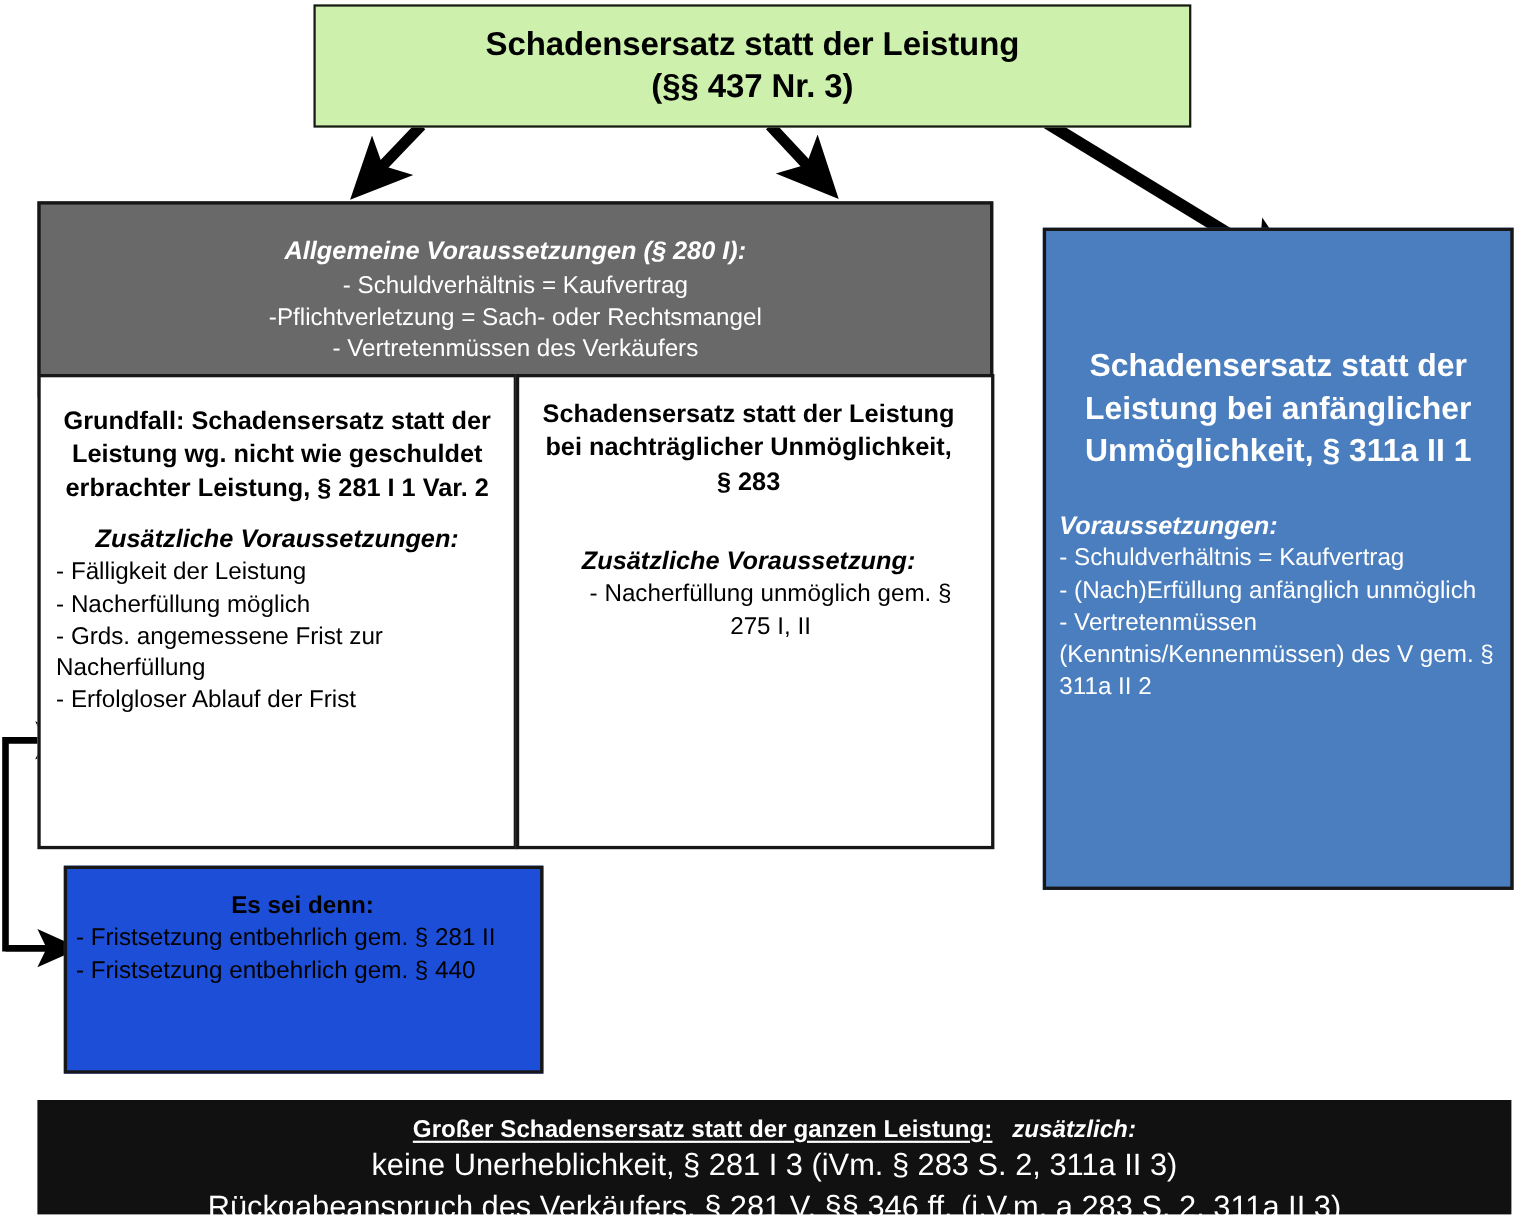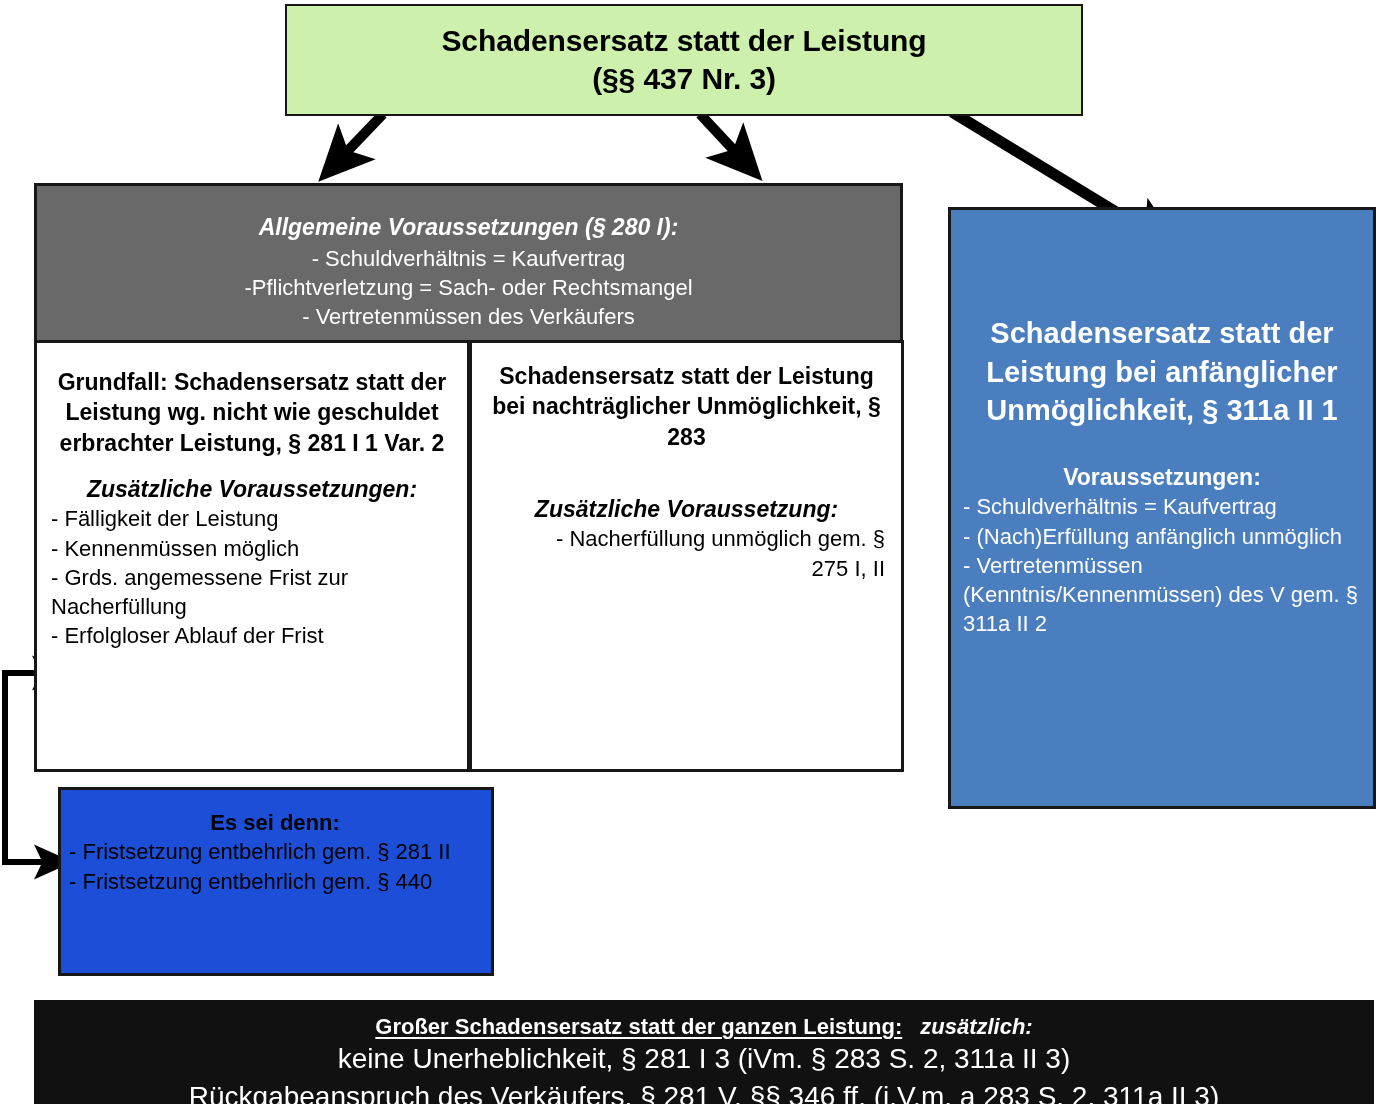--- a/index.html
+++ b/index.html
@@ -88,42 +88,42 @@
     height: 432px;
     background: #ffffff;
     padding: 24px 14px 10px 14px;
   }
   #case-mid-box {
     left: 469px;
     top: 340px;
     width: 435px;
     height: 432px;
     background: #ffffff;
-    padding: 18px 16px 10px 16px;
+    padding: 18px 28px 10px 16px;
   }
   .case-title {
     font-size: 23px;
     font-weight: bold;
     line-height: 1.32;
     text-align: center;
   }
   .case-sub {
     font-size: 23px;
     font-weight: bold;
     font-style: italic;
     line-height: 1.32;
     text-align: center;
   }
   .case-item {
     font-size: 22px;
     line-height: 1.33;
     text-align: left;
   }
   .case-item.center {
-    text-align: right;
+    text-align: center;
     margin-left: 40px;
   }
   .gap-sm { height: 16px; }
   .gap-md { height: 42px; }
 
   
   #blue-box {
     left: 948px;
     top: 207px;
     width: 428px;
@@ -136,22 +136,23 @@
   #blue-box .spacer-top { height: 104px; }
   #blue-box .blue-title {
     font-size: 29px;
     font-weight: bold;
     line-height: 1.33;
     text-align: center;
   }
   #blue-box .blue-sub {
     font-size: 23px;
     font-weight: bold;
-    line-height: 1.33;
-    text-align: center;
+    font-style: italic;
+    line-height: 1.33;
+    text-align: left;
     margin-top: 32px;
   }
   #blue-box .blue-item {
     font-size: 22px;
     line-height: 1.33;
     text-align: left;
   }
 
   
   #exception-box {
@@ -255,21 +256,21 @@
     <div class="line">- Schuldverhältnis = Kaufvertrag</div>
     <div class="line">-Pflichtverletzung = Sach- oder Rechtsmangel</div>
     <div class="line">- Vertretenmüssen des Verkäufers</div>
   </div>
 
   <div class="box" id="case-left-box">
     <div class="case-title">Grundfall: Schadensersatz statt der Leistung wg. nicht wie geschuldet erbrachter Leistung, § 281 I 1 Var. 2</div>
     <div class="gap-sm"></div>
     <div class="case-sub">Zusätzliche Voraussetzungen:</div>
     <div class="case-item">- Fälligkeit der Leistung</div>
-    <div class="case-item">- Kennenmüssen möglich</div>
+    <div class="case-item">- Nacherfüllung möglich</div>
     <div class="case-item">- Grds. angemessene Frist zur Nacherfüllung</div>
     <div class="case-item">- Erfolgloser Ablauf der Frist</div>
   </div>
 
   <div class="box" id="case-mid-box">
     <div class="case-title">Schadensersatz statt der Leistung bei nachträglicher Unmöglichkeit, § 283</div>
     <div class="gap-md"></div>
     <div class="case-sub">Zusätzliche Voraussetzung:</div>
     <div class="case-item center">- Nacherfüllung unmöglich gem. § 275 I, II</div>
   </div>

